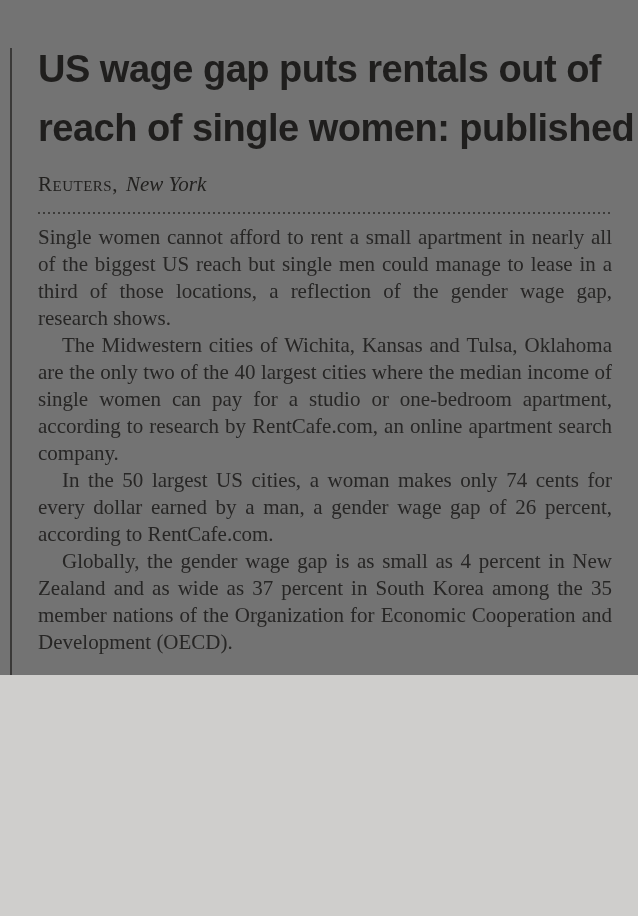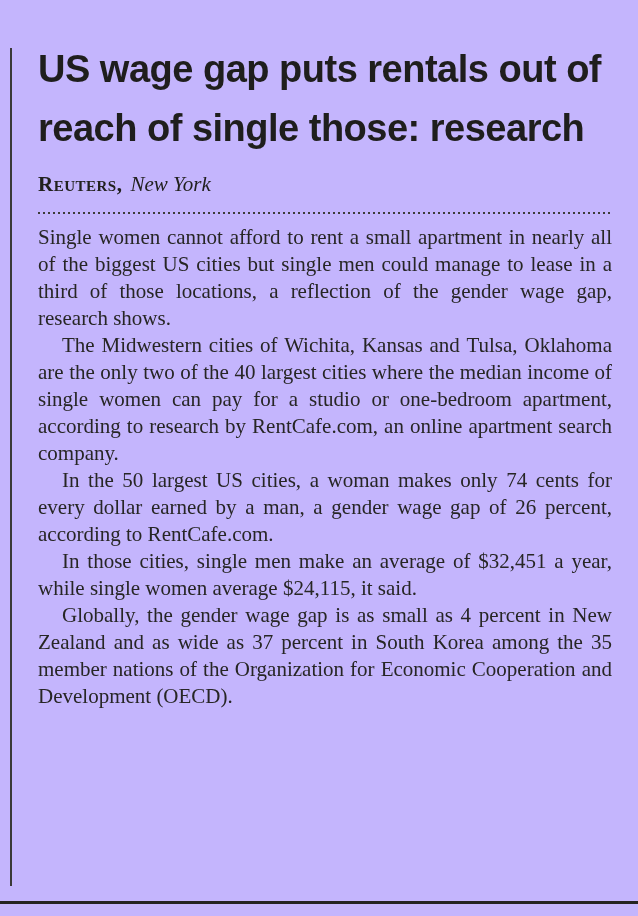--- a/index.html
+++ b/index.html
@@ -3,22 +3,22 @@
 <meta charset="utf-8">
 <style>
   html, body {
     margin: 0;
     padding: 0;
     background: #cfcecc;
   }
   .page {
     position: relative;
     width: 638px;
-    height: 916px;
-    background: #c4b5fd;
+    height: 675px;
+    background: #737373;
     overflow: hidden;
     font-family: "Liberation Serif", serif;
     color: #262524;
   }
   .left-rule {
     position: absolute;
     left: 10px;
     top: 48px;
     width: 2px;
     height: 838px;
@@ -51,21 +51,21 @@
   .headline-line {
     white-space: nowrap;
   }
   .byline {
     margin-top: 14px;
     font-size: 21px;
     line-height: 24px;
     color: #22211f;
   }
   .byline-source {
-    font-weight: 700;
+    font-weight: 400;
     font-variant: small-caps;
     letter-spacing: 0.5px;
     margin-top: 16px;
   }
   .byline-location {
     font-style: italic;
     margin-left: 8px;
   }
   .dotted-separator {
     margin-top: 16px;
@@ -91,34 +91,33 @@
 <body>
 
 <div class="page">
 
   <div class="left-rule"></div>
 
   <div class="content">
 
     <h1 class="headline" style="margin:0;">
       <div class="headline-line">US wage gap puts rentals out of</div>
-      <div class="headline-line">reach of single those: research</div>
+      <div class="headline-line">reach of single women: published</div>
     </h1>
 
     <div class="byline">
       <span class="byline-source">Reuters,</span><span class="byline-location">New York</span>
     </div>
 
     <div class="dotted-separator"></div>
 
     <div class="article-body">
-      <p>Single women cannot afford to rent a small apartment in nearly all of the biggest US cities but single men could manage to lease in a third of those locations, a reflection of the gender wage gap, research shows.</p>
+      <p>Single women cannot afford to rent a small apartment in nearly all of the biggest US reach but single men could manage to lease in a third of those locations, a reflection of the gender wage gap, research shows.</p>
       <p class="indent">The Midwestern cities of Wichita, Kansas and Tulsa, Oklahoma are the only two of the 40 largest cities where the median income of single women can pay for a studio or one-bedroom apartment, according to research by RentCafe.com, an online apartment search company.</p>
       <p class="indent">In the 50 largest US cities, a woman makes only 74 cents for every dollar earned by a man, a gender wage gap of 26 percent, according to RentCafe.com.</p>
-      <p class="indent">In those cities, single men make an average of $32,451 a year, while single women average $24,115, it said.</p>
       <p class="indent">Globally, the gender wage gap is as small as 4 percent in New Zealand and as wide as 37 percent in South Korea among the 35 member nations of the Organization for Economic Cooperation and Development (OECD).</p>
     </div>
 
   </div>
 
   <div class="bottom-rule"></div>
 
 </div>
 
 </body></html>

